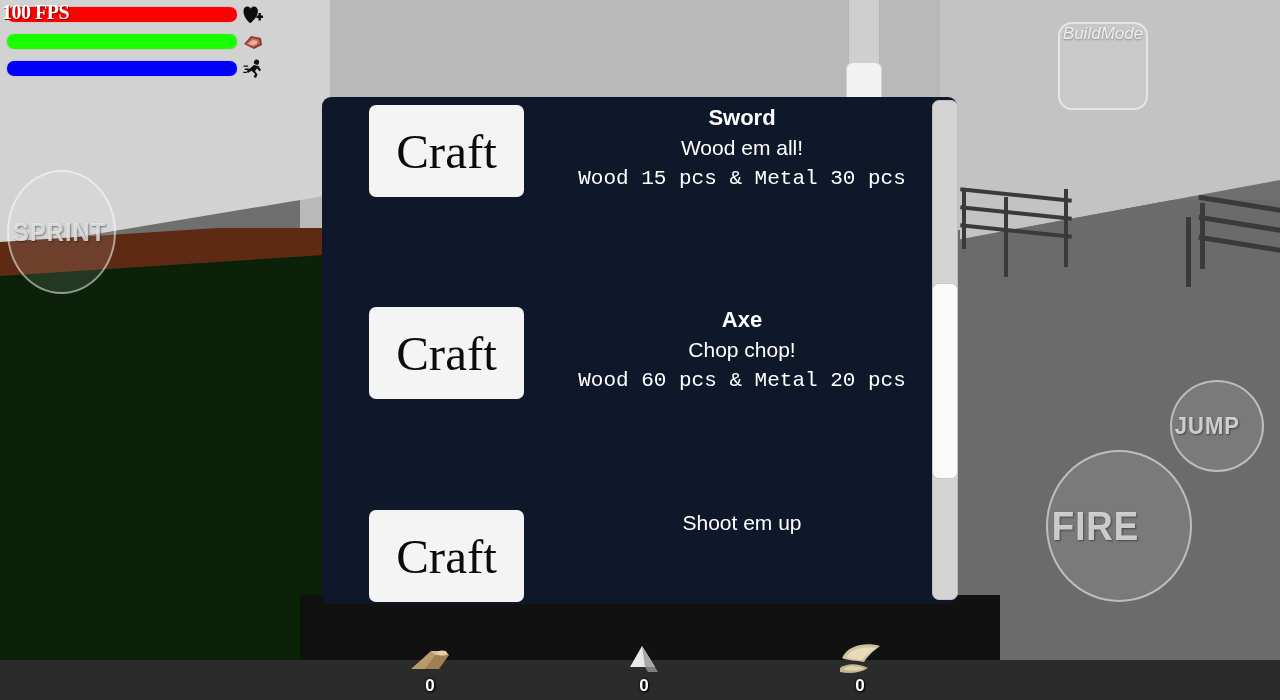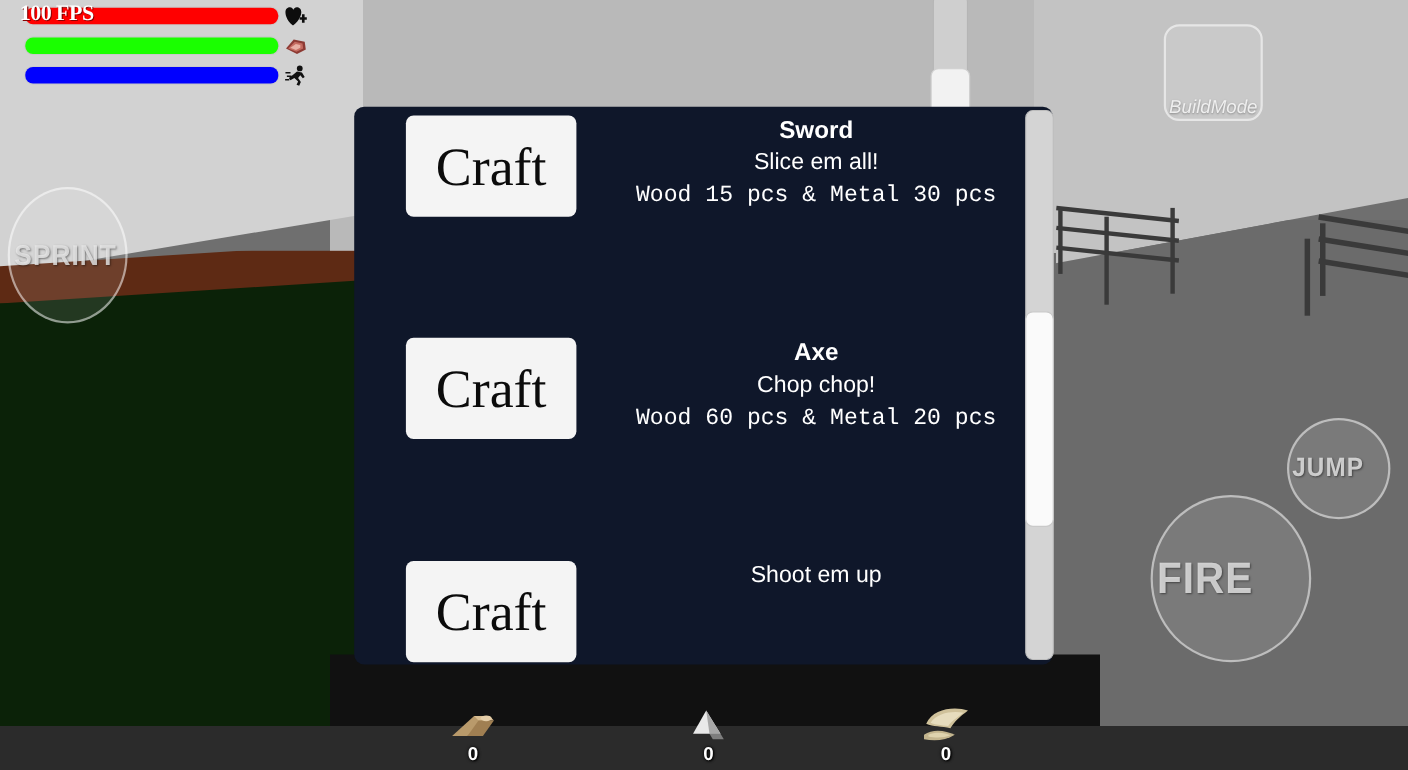--- a/index.html
+++ b/index.html
@@ -30,32 +30,32 @@
 
   .rail{position:absolute;}
   .rail .post,.rail .bar{position:absolute;background:#3a3a3a;}
 
   .pillar{position:absolute;left:848px;top:-6px;width:30px;height:92px;background:#cfcfcf;
      border-radius:8px;border:1px solid #b5b5b5;}
   .pillar2{position:absolute;left:846px;top:62px;width:34px;height:48px;background:#f2f2f2;
      border-radius:7px;border:1px solid #cfcfcf;}
 
   
-  .hud-bars{position:absolute;left:16px;top:0;width:270px;height:90px;}
+  .hud-bars{position:absolute;left:0;top:0;width:270px;height:90px;}
   .bar-row{position:absolute;left:6px;width:236px;height:17px;}
   .bar-track{position:absolute;left:0;top:0;width:232px;height:17px;background:#c9c9c9;border-radius:8px;}
   .bar-fill{position:absolute;left:1px;top:1px;height:15px;border-radius:7px;}
   .bar-icon{position:absolute;left:240px;width:26px;height:22px;display:flex;align-items:center;justify-content:center;font-size:17px;line-height:1;}
   .fps{position:absolute;left:2px;top:1px;font-size:20px;font-weight:bold;color:#fff;
      font-family:"Liberation Serif",serif;letter-spacing:-0.5px;
      text-shadow:1px 1px 0 #8a0000;z-index:6;}
 
   
   .rbtn{position:absolute;border:2px solid rgba(255,255,255,.55);border-radius:14px;
-     background:rgba(255,255,255,.10);display:flex;align-items:flex-end;justify-content:center;}
+     background:rgba(255,255,255,.10);display:flex;align-items:flex-start;justify-content:center;}
   .rbtn span{font-style:italic;font-size:17px;color:rgba(255,255,255,.82);
      text-shadow:0 1px 2px rgba(0,0,0,.35);}
   .cbtn{position:absolute;border:2px solid rgba(255,255,255,.5);border-radius:50%;
      background:rgba(255,255,255,.10);display:flex;align-items:center;justify-content:flex-start;}
   .cbtn span{font-weight:bold;color:rgba(235,235,235,.80);letter-spacing:1px;
      text-shadow:1px 1px 2px rgba(0,0,0,.45);transform:scaleX(.92);}
 
   #sprint-button{left:7px;top:170px;width:105px;height:120px;border-radius:50%;}
   #sprint-button span{font-size:26px;}
   #fire-button{left:1046px;top:450px;width:142px;height:148px;}
@@ -187,21 +187,21 @@
   </div>
 
   <div id="crafting-panel">
 
     <div class="recipe" style="top:0px;">
       <div class="craft-btn">
         <span>Craft</span>
       </div>
       <div class="recipe-info">
         <div class="r-name">Sword</div>
-        <div class="r-desc">Slice em all!</div>
+        <div class="r-desc">Wood em all!</div>
         <div class="r-cost">Wood 15 pcs &amp; Metal 30 pcs</div>
       </div>
     </div>
 
     <div class="recipe" style="top:202px;">
       <div class="craft-btn">
         <span>Craft</span>
       </div>
       <div class="recipe-info">
         <div class="r-name">Axe</div>

